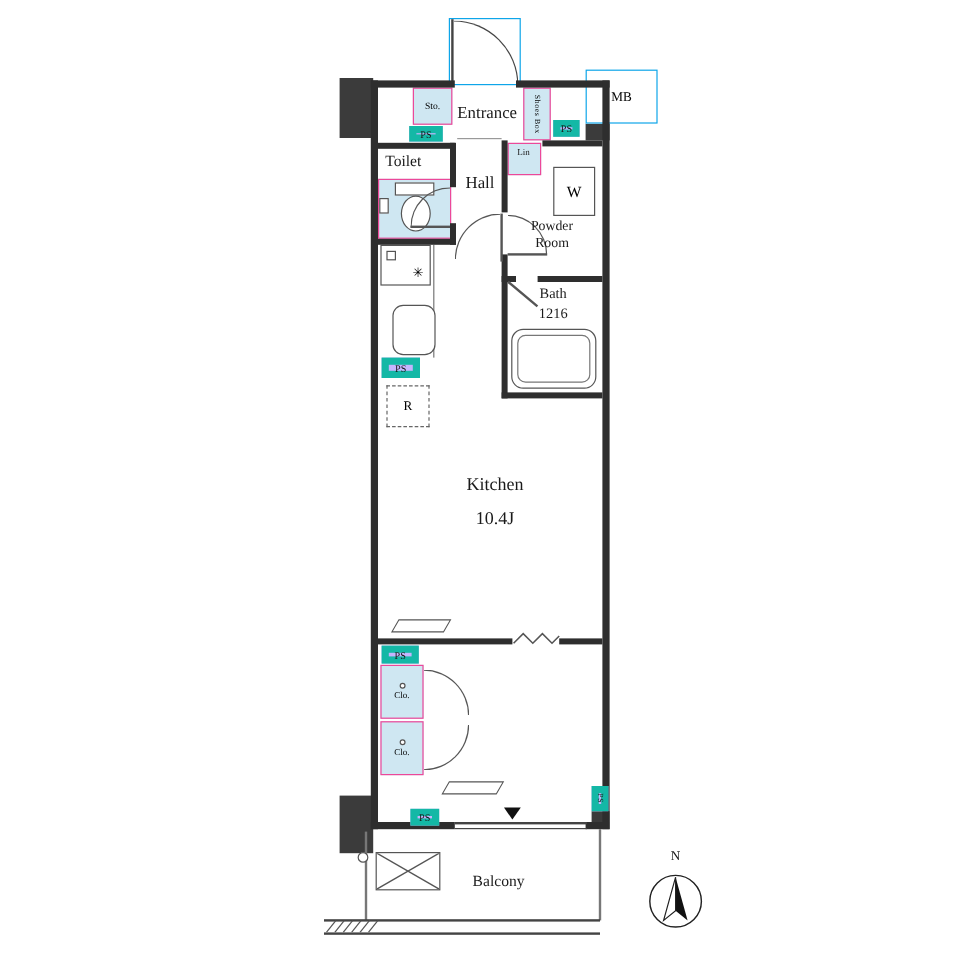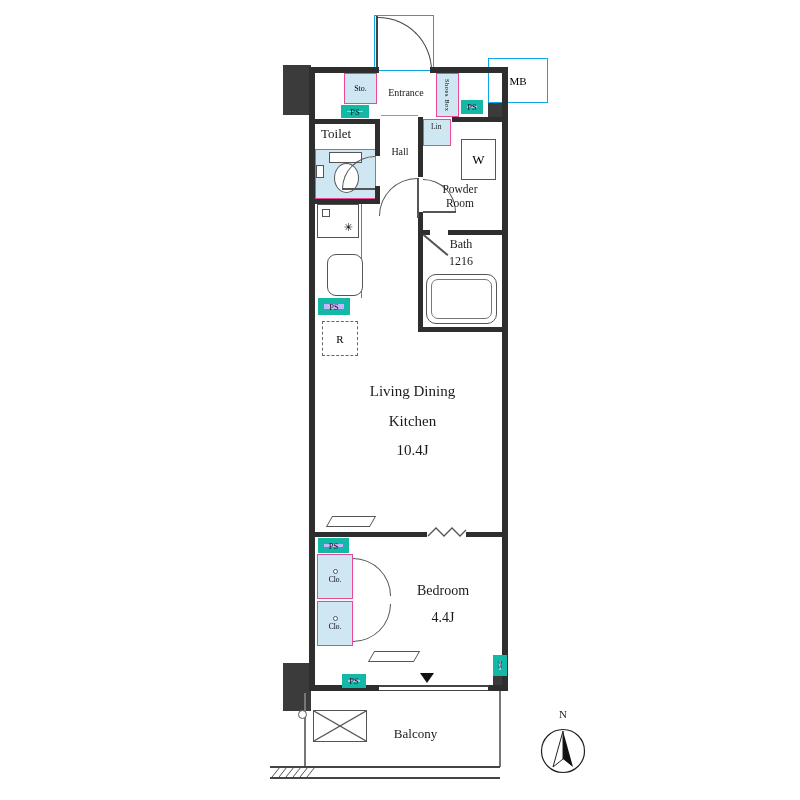--- a/index.html
+++ b/index.html
@@ -10,21 +10,21 @@
   .thin  { position:absolute; border:1px solid #0ea5e9; background:#fff; }
   .blue  { position:absolute; background:#cfe7f2; border:1px solid #ec4899; }
   .fix   { position:absolute; background:#fff; border:1.5px solid #555; }
   .line  { position:absolute; background:#555; }
   .lbl   { position:absolute; color:#1a1a1a; white-space:nowrap; }
   .ctr   { display:flex; align-items:center; justify-content:center; text-align:center; }
   .colc  { display:flex; flex-direction:column; align-items:center; justify-content:center; text-align:center; }
   .arc   { position:absolute; }
   .s8  { font-size:8px; }  .s85 { font-size:8.5px; } .s75 { font-size:7.5px; }
   .s65 { font-size:6.5px; } .s11 { font-size:11px; } .s115{ font-size:11.5px; }
-  .s12 { font-size:12px; } .s125{ font-size:10px; } .s13 { font-size:13px; }
+  .s12 { font-size:12px; } .s125{ font-size:14px; } .s13 { font-size:13px; }
   .s14 { font-size:14px; } .s15 { font-size:15px; }
   .vert { writing-mode:vertical-rl; line-height:9px; letter-spacing:0.5px; }
   .psbox { position:absolute; background:#c4b5fd; border:6px solid #14b8a6; color:#1a1a1a; }
   .clo-dot { width:5px; height:5px; border:1px solid #555; border-radius:50%; margin-bottom:1px; background:#fff; }
 </style>
 </head>
 <body>
 
 <div class="canvas">
 
@@ -153,27 +153,22 @@
   <div class="lbl s125 ctr" style="left:380px;top:146px;width:40px">Hall</div>
   <div class="lbl" style="left:424px;top:183px;width:72px;text-align:center">
     <div class="s115">Powder</div>
     <div class="s115" style="margin-top:2px">Room</div>
   </div>
   <div class="lbl" style="left:432px;top:237px;width:58px;text-align:center">
     <div class="s12">Bath</div>
     <div class="s12" style="margin-top:2px">1216</div>
   </div>
   <div class="lbl" style="left:330px;top:383px;width:165px;text-align:center">
-    <div class="s15">Living Dining</div>
     <div class="s15" style="margin-top:13px">Kitchen</div>
     <div class="s15" style="margin-top:12px">10.4J</div>
-  </div>
-  <div class="lbl" style="left:393px;top:583px;width:100px;text-align:center">
-    <div class="s14">Bedroom</div>
-    <div class="s14" style="margin-top:11px">4.4J</div>
   </div>
 
   <div class="line" style="left:304px;top:693px;width:1.5px;height:74px;background:#777"></div>
   <div style="position:absolute;left:298px;top:710px;width:9px;height:9px;border:1px solid #555;border-radius:50%;background:#fff"></div>
   <div style="position:absolute;left:313px;top:710px;width:54px;height:32px;border:1.2px solid #555">
     <svg width="52" height="30">
       <line x1="0" y1="0" x2="52" y2="30" stroke="#555" stroke-width="1.2"></line>
       <line x1="52" y1="0" x2="0" y2="30" stroke="#555" stroke-width="1.2"></line>
     </svg>
   </div>

